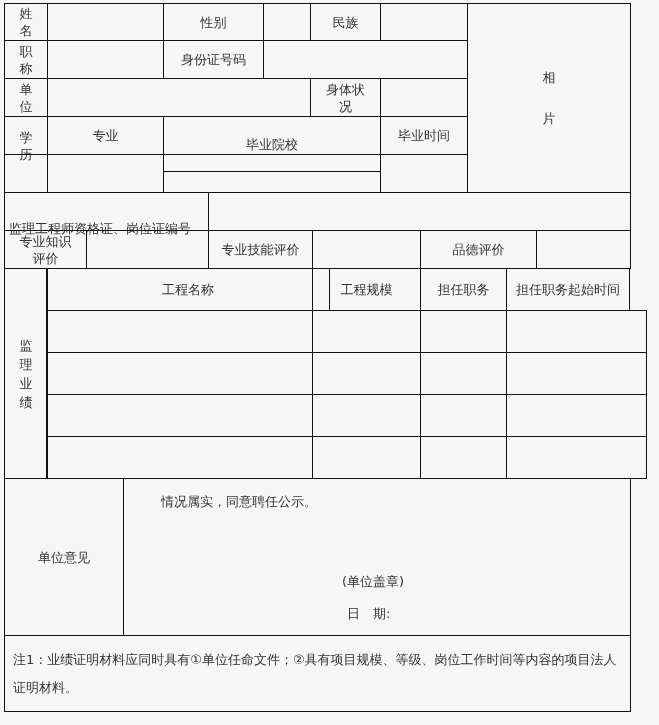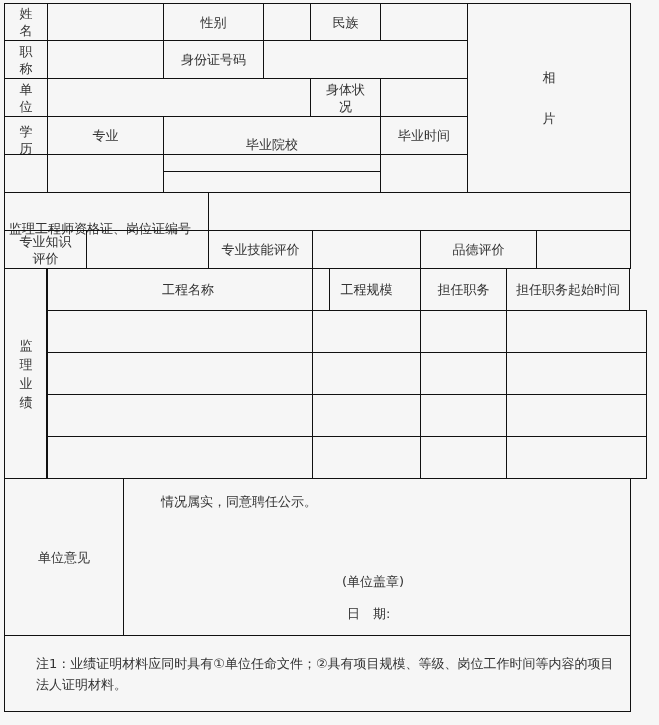--- a/index.html
+++ b/index.html
@@ -37,21 +37,21 @@
 <div class="c narrow" style="left:4px;top:78px;width:44px;height:39px;">
     <span style="width:14px;white-space:normal;">单位</span>
   </div>
 <div class="c" style="left:47px;top:78px;width:264px;height:39px;"></div>
 <div class="c" style="left:310px;top:78px;width:71px;height:39px;">
     <span style="width:44px;white-space:normal;">身体状况</span>
   </div>
 <div class="c" style="left:380px;top:78px;width:88px;height:39px;"></div>
 
 <div class="c narrow" style="left:4px;top:116px;width:44px;height:77px;align-items:flex-start;">
-    <span style="width:14px;white-space:normal;margin-top:6px;">学历</span>
+    <span style="width:14px;white-space:normal;margin-top:12px;">学历</span>
   </div>
 <div class="c" style="left:47px;top:116px;width:117px;height:39px;">专业</div>
 <div class="c" style="left:163px;top:116px;width:218px;height:56px;">毕业院校</div>
 <div class="c" style="left:380px;top:116px;width:88px;height:39px;">毕业时间</div>
 
 <div class="c" style="left:47px;top:154px;width:117px;height:39px;"></div>
 <div class="c" style="left:163px;top:154px;width:218px;height:39px;"></div>
 <div class="c" style="left:380px;top:154px;width:88px;height:39px;"></div>
 <div class="c" style="left:4px;top:154px;width:44px;height:39px;"></div>
 
@@ -99,14 +99,14 @@
 <div class="c" style="left:506px;top:436px;width:141px;height:43px;"></div>
 
 <div class="c" style="left:4px;top:478px;width:120px;height:158px;">单位意见</div>
 <div class="c" style="left:123px;top:478px;width:508px;height:158px;display:block;">
   <span class="t" style="left:37px;top:14px;">情况属实，同意聘任公示。</span>
   <span class="t" style="left:218px;top:94px;">(单位盖章)</span>
   <span class="t" style="left:223px;top:126px;white-space:pre;">日　期:</span>
 </div>
 
 <div class="c" style="left:4px;top:635px;width:627px;height:77px;justify-content:flex-start;text-align:left;padding:0 8px;">
-  <span style="white-space:normal;line-height:21px;width:610px;margin-left:23px;">注1：业绩证明材料应同时具有①单位任命文件；②具有项目规模、等级、岗位工作时间等内容的项目法人证明材料。</span>
+  <span style="white-space:normal;line-height:28px;width:610px;">注1：业绩证明材料应同时具有①单位任命文件；②具有项目规模、等级、岗位工作时间等内容的项目法人证明材料。</span>
 </div>
 
 </body></html>

